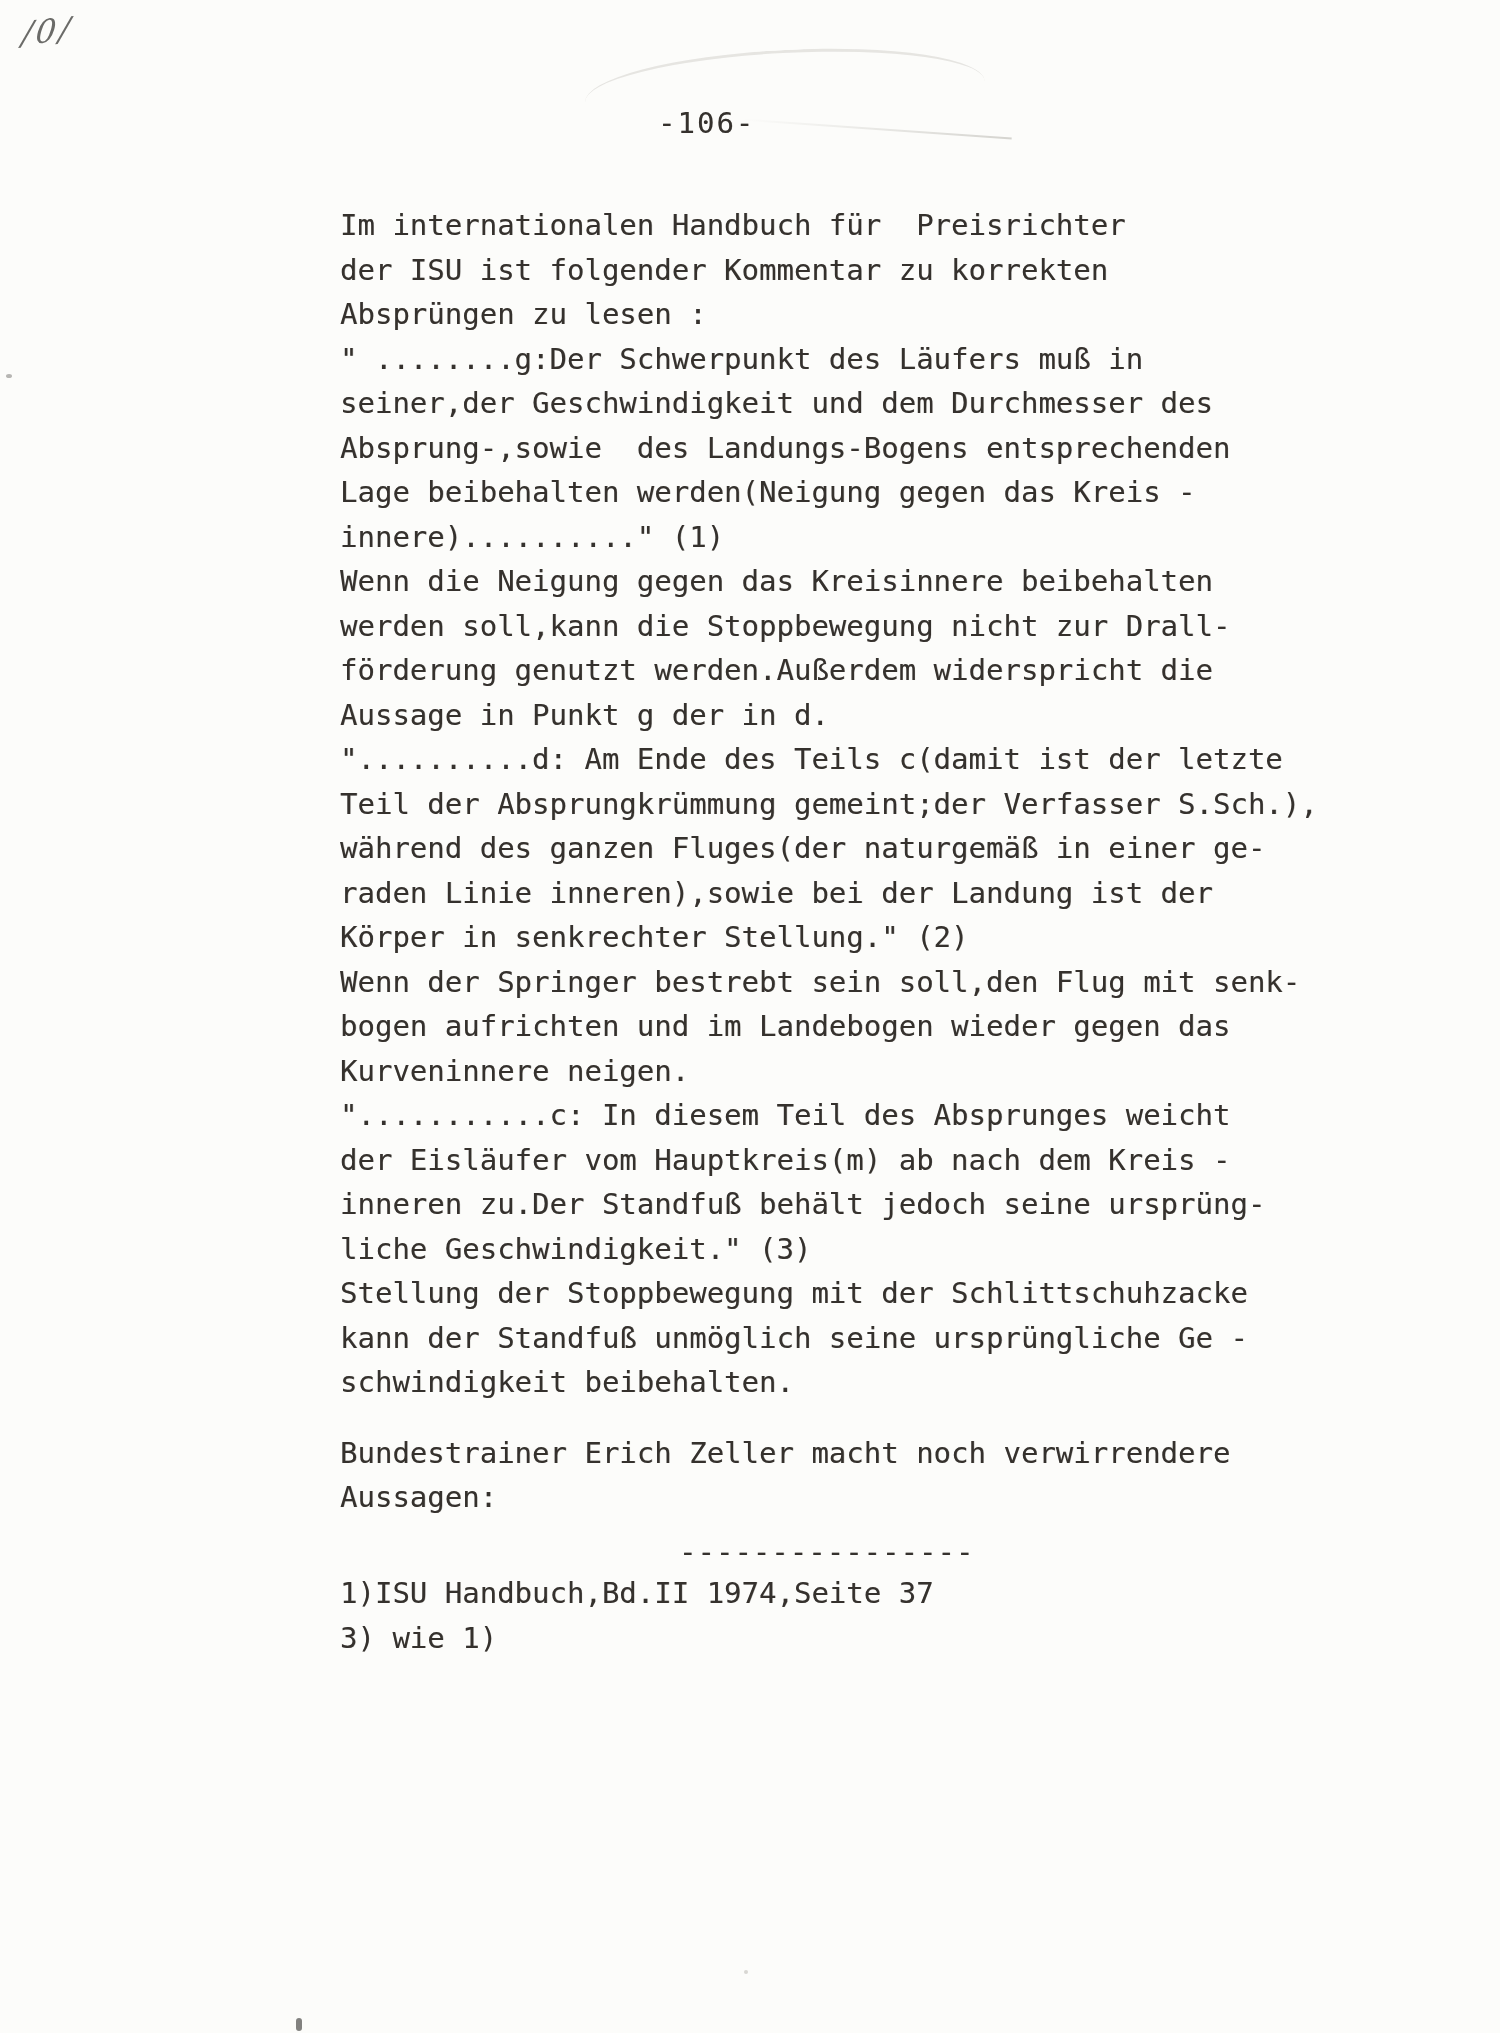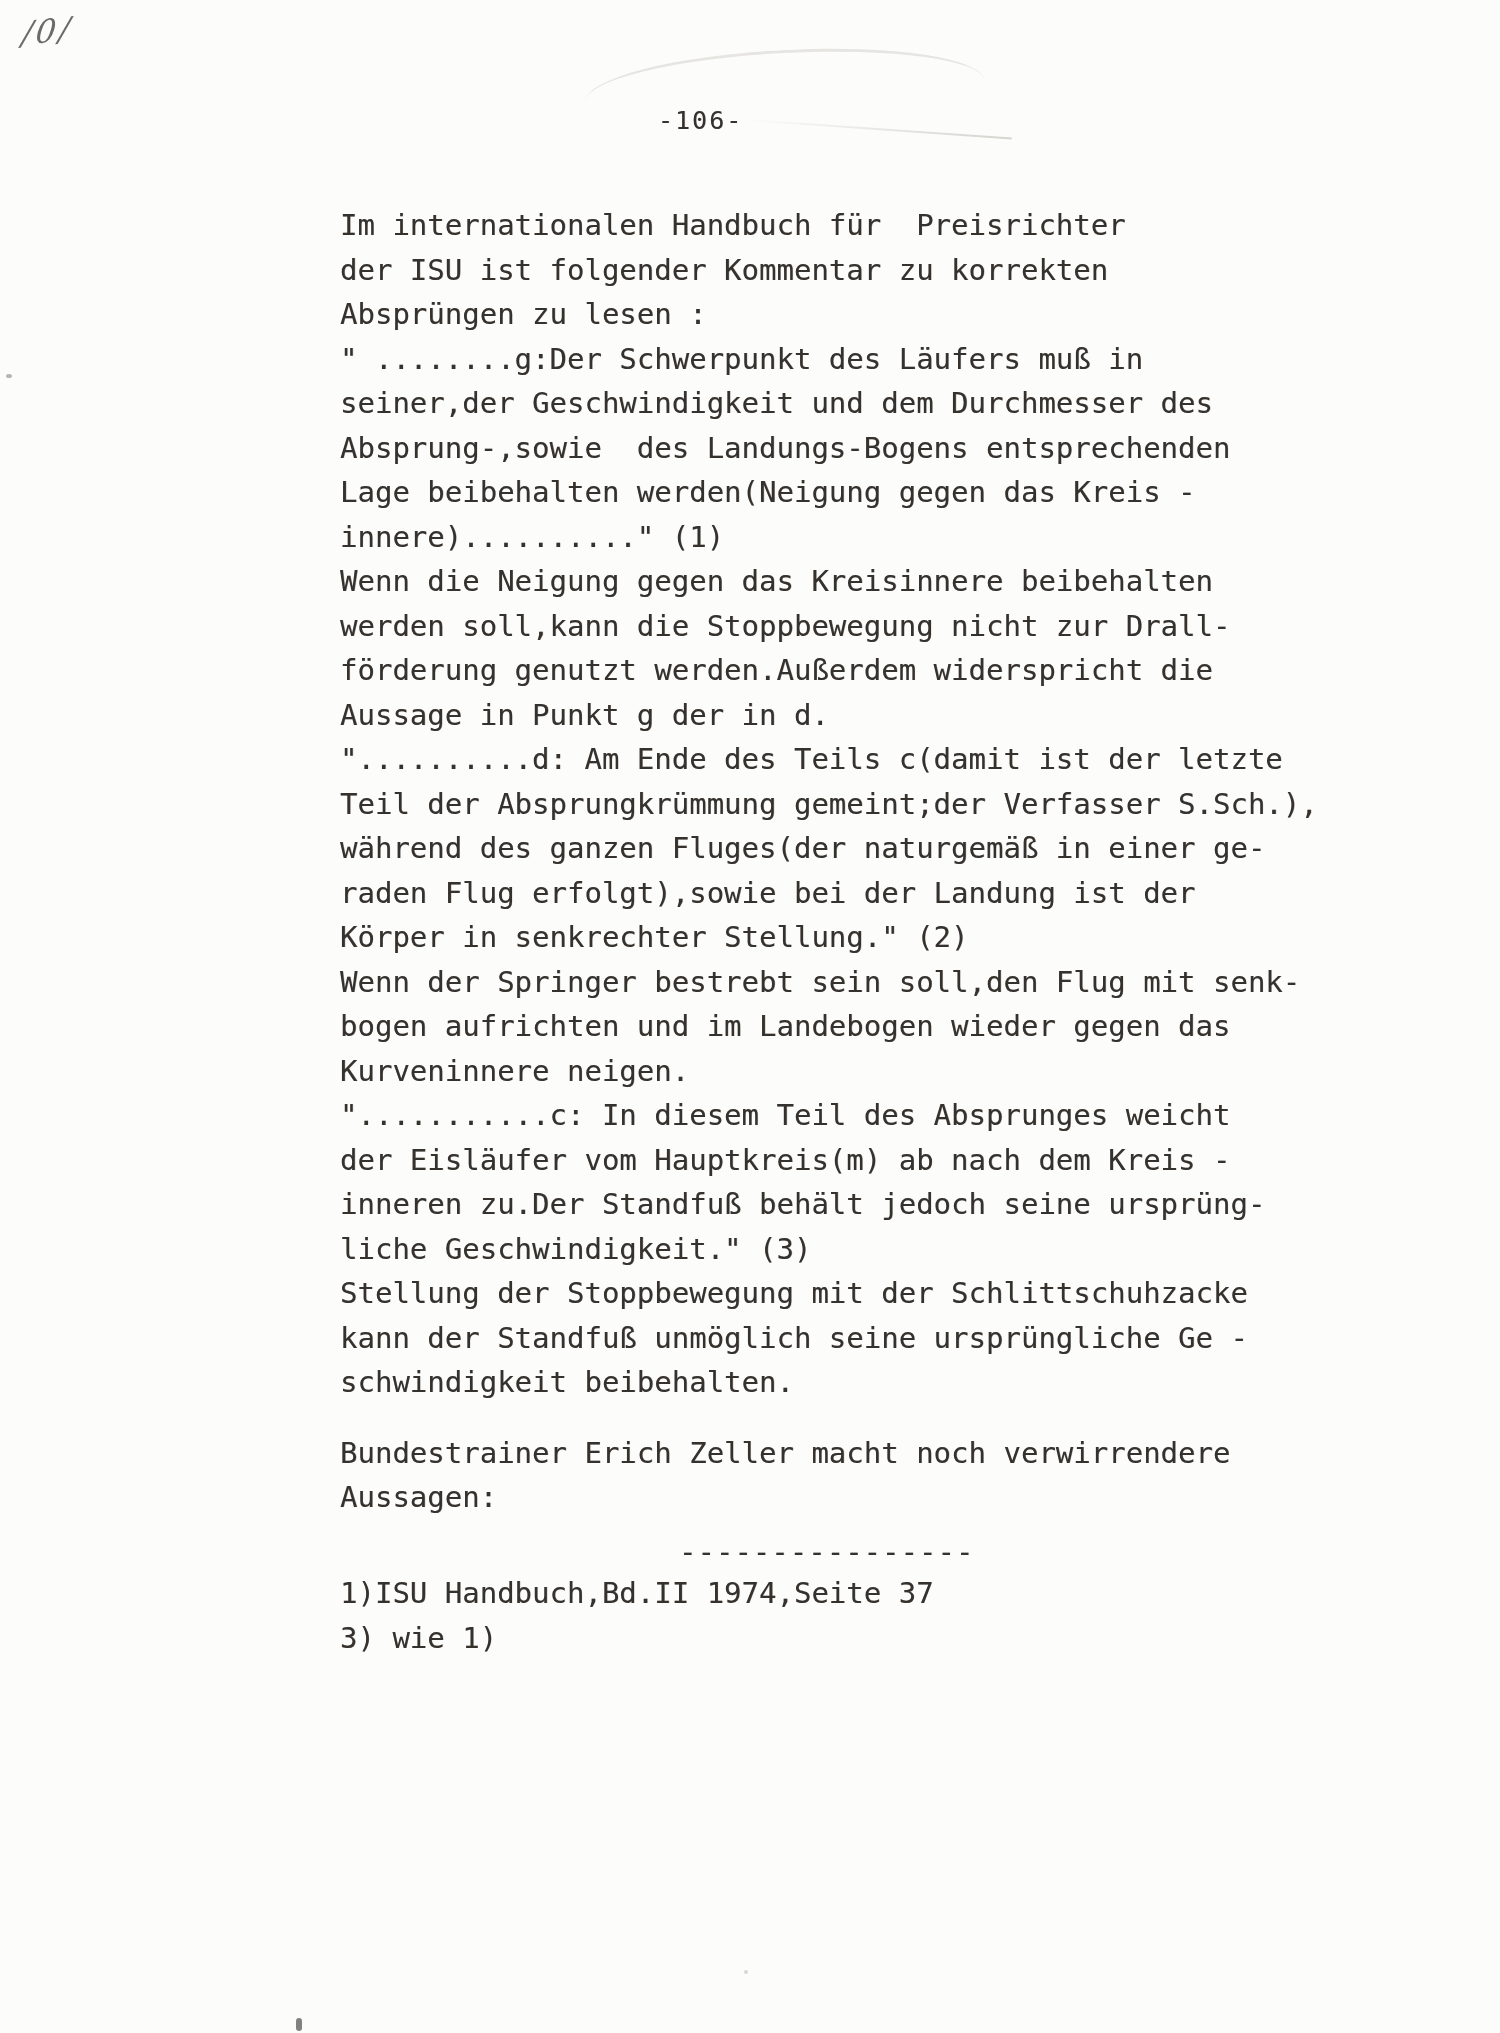--- a/index.html
+++ b/index.html
@@ -29,21 +29,21 @@
     font-style: italic;
     font-size: 32px;
     color: #6b6b68;
     transform: rotate(-6deg) skewX(-12deg);
     letter-spacing: 3px;
   }
   .page-number {
     position: absolute;
     left: 658px;
     top: 106px;
-    font-size: 25px;
+    font-size: 29px;
     letter-spacing: 2px;
   }
   .body-text {
     position: absolute;
     left: 340px;
     top: 203px;
     font-size: 29px;
     line-height: 44.5px;
   }
   .paragraph { margin: 0; }
@@ -134,21 +134,21 @@
         <div class="text-line">Absprung-,sowie  des Landungs-Bogens entsprechenden</div>
         <div class="text-line">Lage beibehalten werden(Neigung gegen das Kreis -</div>
         <div class="text-line">innere).........." (1)</div>
         <div class="text-line">Wenn die Neigung gegen das Kreisinnere beibehalten</div>
         <div class="text-line">werden soll,kann die Stoppbewegung nicht zur Drall-</div>
         <div class="text-line">förderung genutzt werden.Außerdem widerspricht die</div>
         <div class="text-line">Aussage in Punkt g der in d.</div>
         <div class="text-line">"..........d: Am Ende des Teils c(damit ist der letzte</div>
         <div class="text-line">Teil der Absprungkrümmung gemeint;der Verfasser S.Sch.),</div>
         <div class="text-line">während des ganzen Fluges(der naturgemäß in einer ge-</div>
-        <div class="text-line">raden Flug erfolgt),sowie bei der Landung ist der</div>
+        <div class="text-line">raden Linie inneren),sowie bei der Landung ist der</div>
         <div class="text-line">Körper in senkrechter Stellung." (2)</div>
         <div class="text-line">Wenn der Springer bestrebt sein soll,den Flug mit senk-</div>
         <div class="text-line">bogen aufrichten und im Landebogen wieder gegen das</div>
         <div class="text-line">Kurveninnere neigen.</div>
         <div class="text-line">"...........c: In diesem Teil des Absprunges weicht</div>
         <div class="text-line">der Eisläufer vom Hauptkreis(m) ab nach dem Kreis -</div>
         <div class="text-line">inneren zu.Der Standfuß behält jedoch seine ursprüng-</div>
         <div class="text-line">liche Geschwindigkeit." (3)</div>
         <div class="text-line">Stellung der Stoppbewegung mit der Schlittschuhzacke</div>
         <div class="text-line">kann der Standfuß unmöglich seine ursprüngliche Ge -</div>

